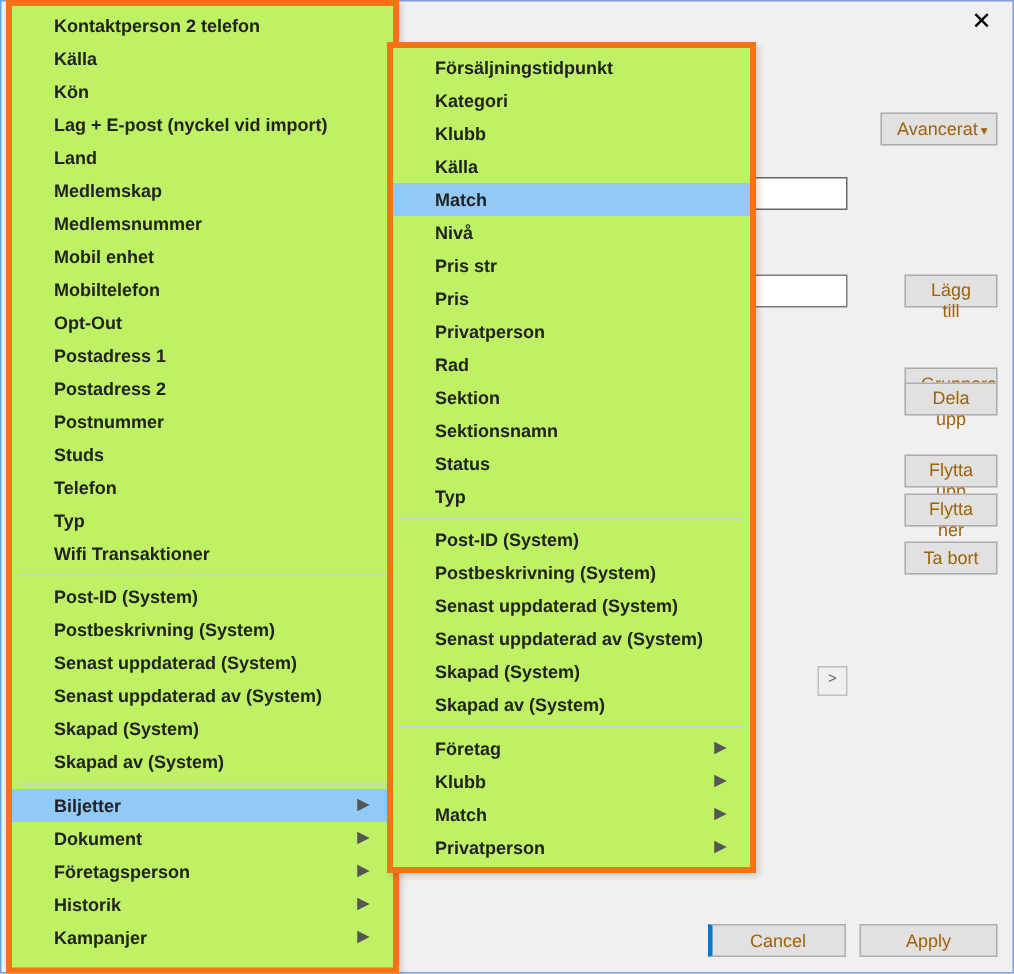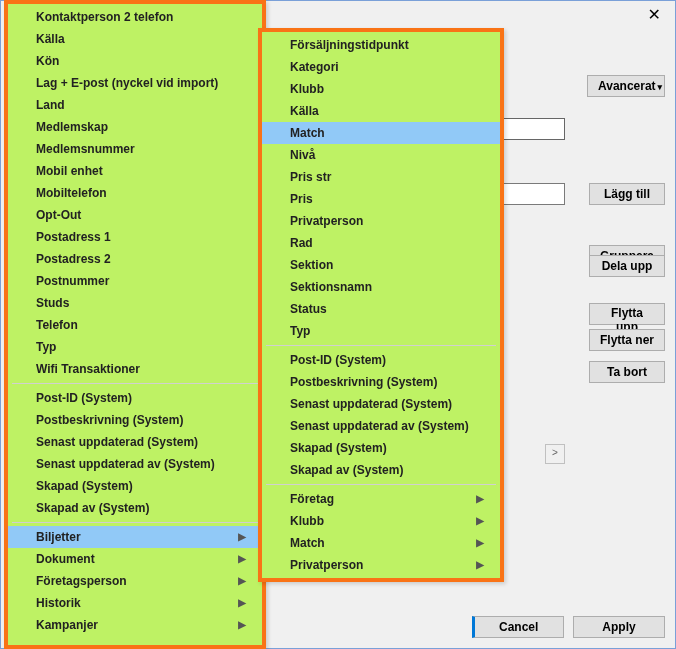--- a/index.html
+++ b/index.html
@@ -39,26 +39,25 @@
     top: 30px;
     left: 10px;
     right: 10px;
     bottom: 48px;
   }
   .adv-btn, .side-btn, .bottom-btn {
     font-family: inherit;
     font-size: 12px;
     background: #e1e1e1;
     border: 1px solid #adadad;
-    color: #000000;
+    color: #a16207;
     padding: 2px 10px;
     height: 22px;
     box-sizing: border-box;
     cursor: pointer;
-    font-weight: bold;
   }
   .adv-btn .caret {
     font-size: 9px;
     margin-left: 2px;
   }
   .adv-btn {
     position: absolute;
     right: 0;
     top: 44px;
     width: 78px;
@@ -78,21 +77,21 @@
     right: 100px;
     top: 152px;
     width: 200px;
     height: 20px;
     border: 1px solid #7a7a7a;
     background: #fff;
   }
   .side-btn {
     position: absolute;
     right: 0;
-    width: 76px;
+    width: 62px;
   }
   .btn-add     { top: 152px; }
   .btn-group   { top: 214px; }
   .btn-split   { top: 224px; }
   .btn-moveup  { top: 272px; }
   .btn-movedown{ top: 298px; }
   .btn-remove  { top: 330px; }
   .scrollbar-hint {
     position: absolute;
     right: 100px;

